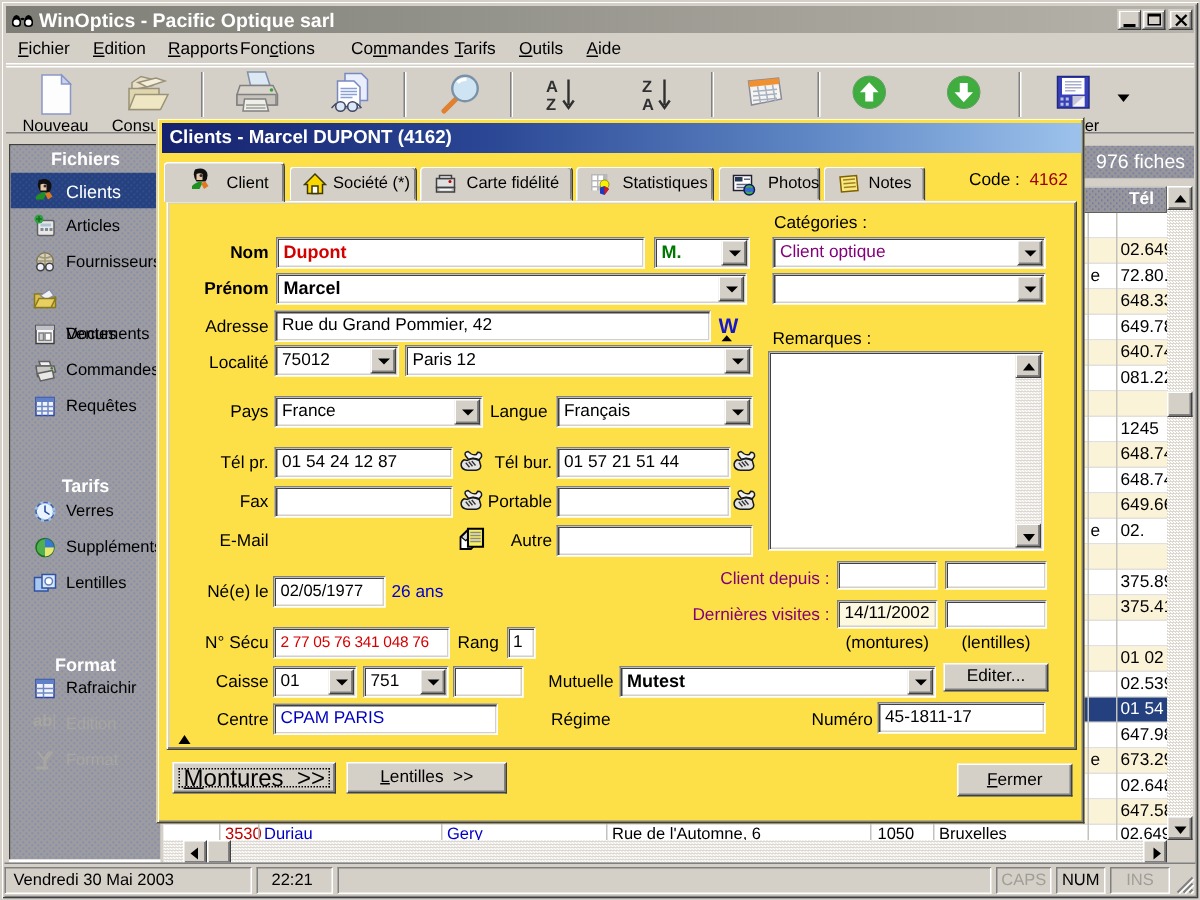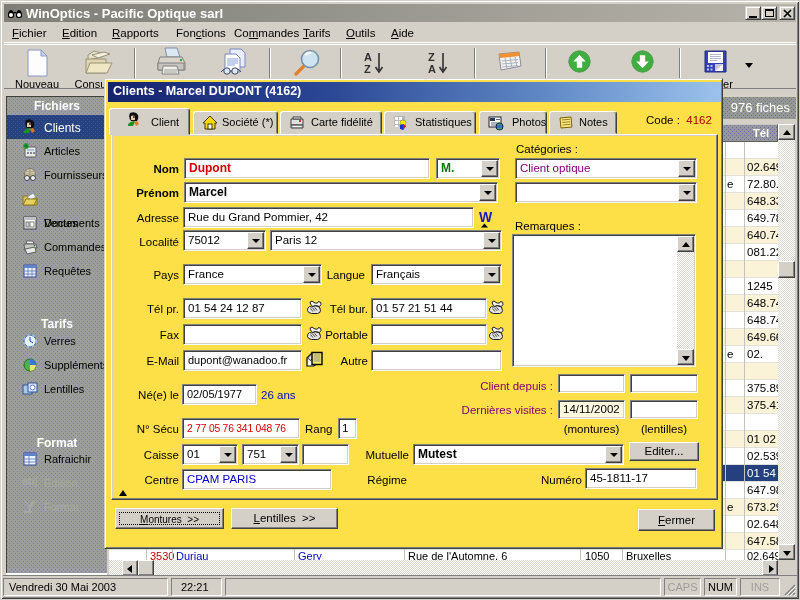--- a/index.html
+++ b/index.html
@@ -74,21 +74,21 @@
       <svg class="abs" style="left:3px;top:2px" width="9" height="9" viewBox="0 0 9 9">
         <path d="M1 1 L8 8 M8 1 L1 8" stroke="#000" stroke-width="1.6"></path>
       </svg>
     </div>
 </div>
 
 <div class="abs" style="left:4px;top:22px;width:792px;height:21px;background:#d4d0c8;border-bottom:1px solid #fff;"></div>
 <div class="abs menu" style="left:12px;top:27px;"><u>F</u>ichier</div>
 <div class="abs menu" style="left:62px;top:27px;"><u>E</u>dition</div>
 <div class="abs menu" style="left:112px;top:27px;"><u>R</u>apports</div>
-<div class="abs menu" style="left:176px;top:27px;">Fon<u>c</u>tions</div>
+<div class="abs menu" style="left:160px;top:27px;">Fon<u>c</u>tions</div>
 <div class="abs menu" style="left:234px;top:27px;">Co<u>m</u>mandes</div>
 <div class="abs menu" style="left:303px;top:27px;"><u>T</u>arifs</div>
 <div class="abs menu" style="left:346px;top:27px;"><u>O</u>utils</div>
 <div class="abs menu" style="left:391px;top:27px;"><u>A</u>ide</div>
 
 <div class="abs" style="left:4px;top:44px;width:792px;height:45px;background:#d4d0c8;border-top:1px solid #fff;border-bottom:1px solid #808080;"></div>
 <svg class="abs" style="left:21px;top:47px" width="32" height="32" viewBox="0 0 32 32">
   <path d="M7 3 h13 l6 6 v20 H7 Z" fill="#fdfdfd" stroke="#8a96c8"></path>
   <path d="M20 3 l6 6 h-6 Z" fill="#c8d4f0" stroke="#8a96c8"></path>
 </svg>
@@ -485,21 +485,20 @@
       <path d="M5.5 9.5 l2.5 3 M7.5 8.8 l2.5 3 M9.5 8.3 l2.5 3" stroke="#333" stroke-width="0.9"></path>
     </svg>
   <div class="abs lbl" style="left:203px;top:250px;width:60px;">Portable</div>
   <div class="inp" style="left:266px;top:245px;width:116px;"></div>
   <svg class="abs" style="left:382px;top:246px" width="19" height="17" viewBox="0 0 19 17">
       <path d="M5.5 5 Q4 2.5 7 2 L9 3.5 Q10.5 4.5 12.5 4 L13.5 2.5 Q16.5 2.5 16 5.5 L14.5 7.5 Q10 5.5 7.5 7.5 Z" fill="#f2f2f2" stroke="#1a1a1a" stroke-width="1"></path>
       <path d="M4.5 7.5 Q2 9 2.5 11.5 Q3 14 6.5 14.5 L12.5 14.5 Q15.5 14 15.5 11.5 L14.5 8 Q10 5.5 6.5 8 Z" fill="#e4e4e4" stroke="#1a1a1a" stroke-width="1"></path>
       <path d="M5.5 9.5 l2.5 3 M7.5 8.8 l2.5 3 M9.5 8.3 l2.5 3" stroke="#333" stroke-width="0.9"></path>
     </svg>
   <div class="abs lbl" style="left:4px;top:276px;width:70px;">E-Mail</div>
-  <div class="inp" style="left:78px;top:271px;width:119px;font-size:11px;">dupont@wanadoo.fr</div>
   <svg class="abs" style="left:200px;top:271px" width="19" height="18" viewBox="0 0 19 18">
       <path d="M2 8 l5-5 4 2 v9 l-2 2 H2 Z" fill="#fff" stroke="#000" stroke-width="1.2"></path>
       <path d="M2.5 8 l4.5-4.5 3.5 2 -5 5 Z" fill="#d8d8d8" stroke="#000" stroke-width="0.8"></path>
       <path d="M7 2.5 h10 v12 H7 Z" fill="#f8f060" stroke="#000" stroke-width="1.4"></path>
       <path d="M8.5 5 h7 M8.5 7 h7 M8.5 9 h7 M8.5 11 h7" stroke="#8888a0" stroke-width="1"></path>
     </svg>
   <div class="abs lbl" style="left:203px;top:276px;width:60px;">Autre</div>
   <div class="inp" style="left:266px;top:271px;width:131px;"></div>
   <div class="abs lbl" style="left:4px;top:310px;width:70px;">Né(e) le</div>
   <div class="inp" style="left:77px;top:305px;width:75px;font-size:11px;">02/05/1977</div>
@@ -539,17 +538,17 @@
   <div class="abs lbl purple" style="left:348px;top:301px;width:100px;">Client depuis :</div>
   <div class="inp" style="left:453px;top:295px;width:67px;height:19px;line-height:17px;"></div>
   <div class="inp" style="left:525px;top:295px;width:68px;height:19px;line-height:17px;"></div>
   <div class="abs lbl purple" style="left:348px;top:325px;width:100px;">Dernières visites :</div>
   <div class="inp" style="left:453px;top:321px;width:67px;height:19px;line-height:17px;background:#fdf8e0;">14/11/2002</div>
   <div class="inp" style="left:525px;top:321px;width:68px;height:19px;line-height:17px;"></div>
   <div class="abs" style="left:453px;top:344px;width:67px;text-align:center;font-size:11.5px;">(montures)</div>
   <div class="abs" style="left:525px;top:344px;width:68px;text-align:center;font-size:11.5px;">(lentilles)</div>
   <div class="abs" style="left:14px;top:411px;width:0;height:0;border:4px solid transparent;border-bottom:6px solid #000;border-top:none;"></div>
   <div class="rais abs" style="left:10px;top:429px;width:109px;height:21px;">
-      <div class="abs" style="left:3px;top:3px;right:3px;bottom:3px;border:1px dotted #000;text-align:center;font-size:10px;line-height:13px;"><u>M</u>ontures&nbsp; &gt;&gt;</div>
+      <div class="abs" style="left:3px;top:3px;right:3px;bottom:3px;border:1px dotted #000;text-align:center;font-size:16px;line-height:13px;"><u>M</u>ontures&nbsp; &gt;&gt;</div>
     </div>
   <div class="rais abs" style="left:126px;top:429px;width:107px;height:21px;text-align:center;font-size:11.5px;line-height:19px;"><u>L</u>entilles&nbsp; &gt;&gt;</div>
   <div class="rais abs" style="left:533px;top:430px;width:77px;height:22px;text-align:center;font-size:11.5px;line-height:20px;"><u>F</u>ermer</div>
 </div>
 
 </body></html>

